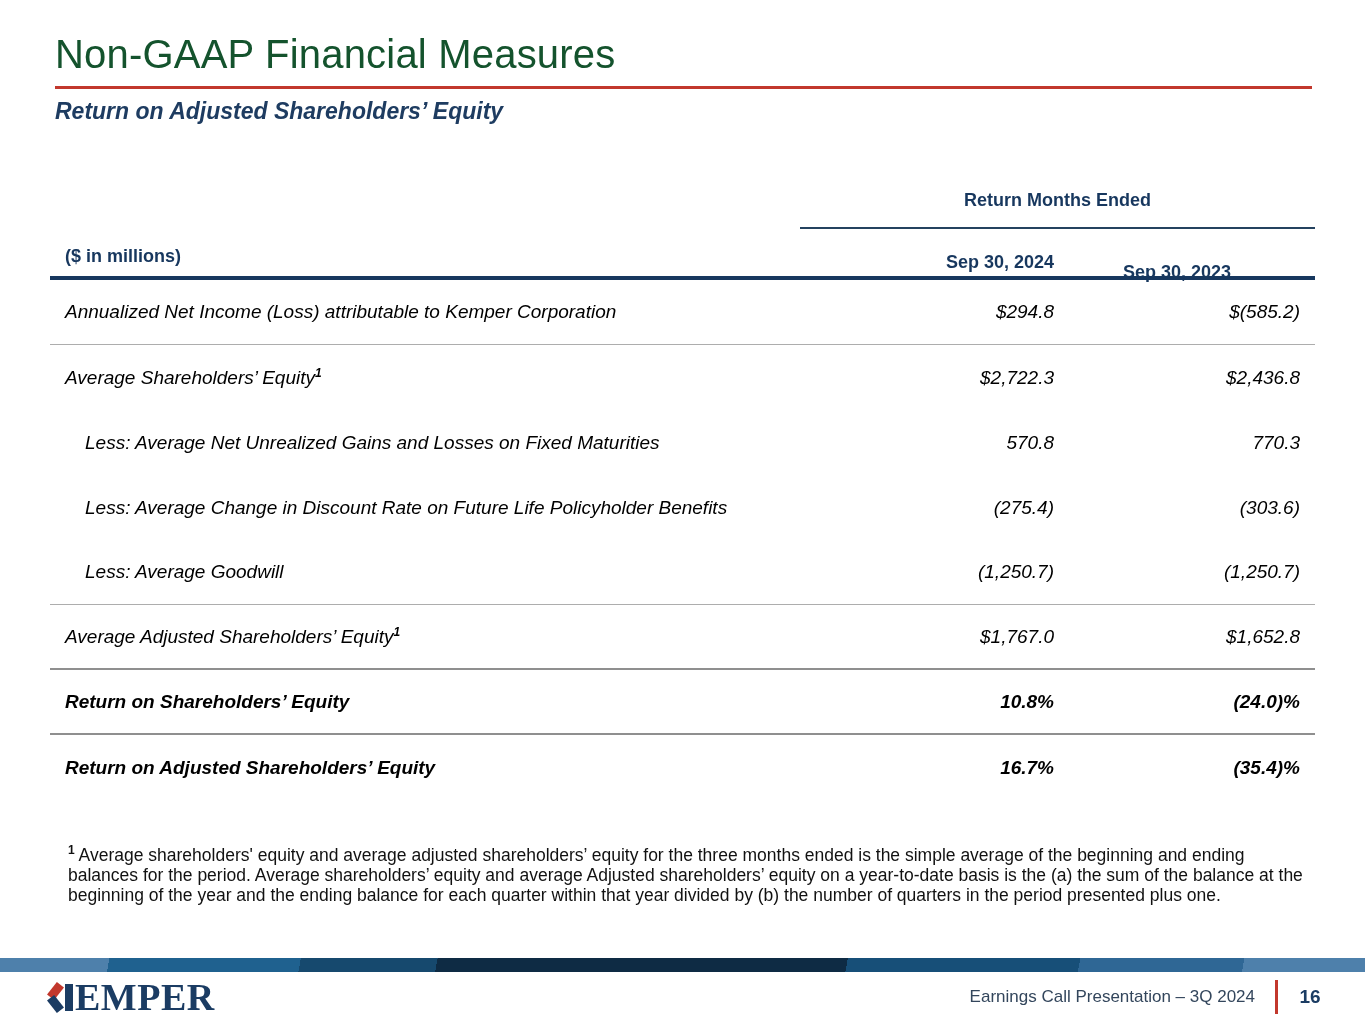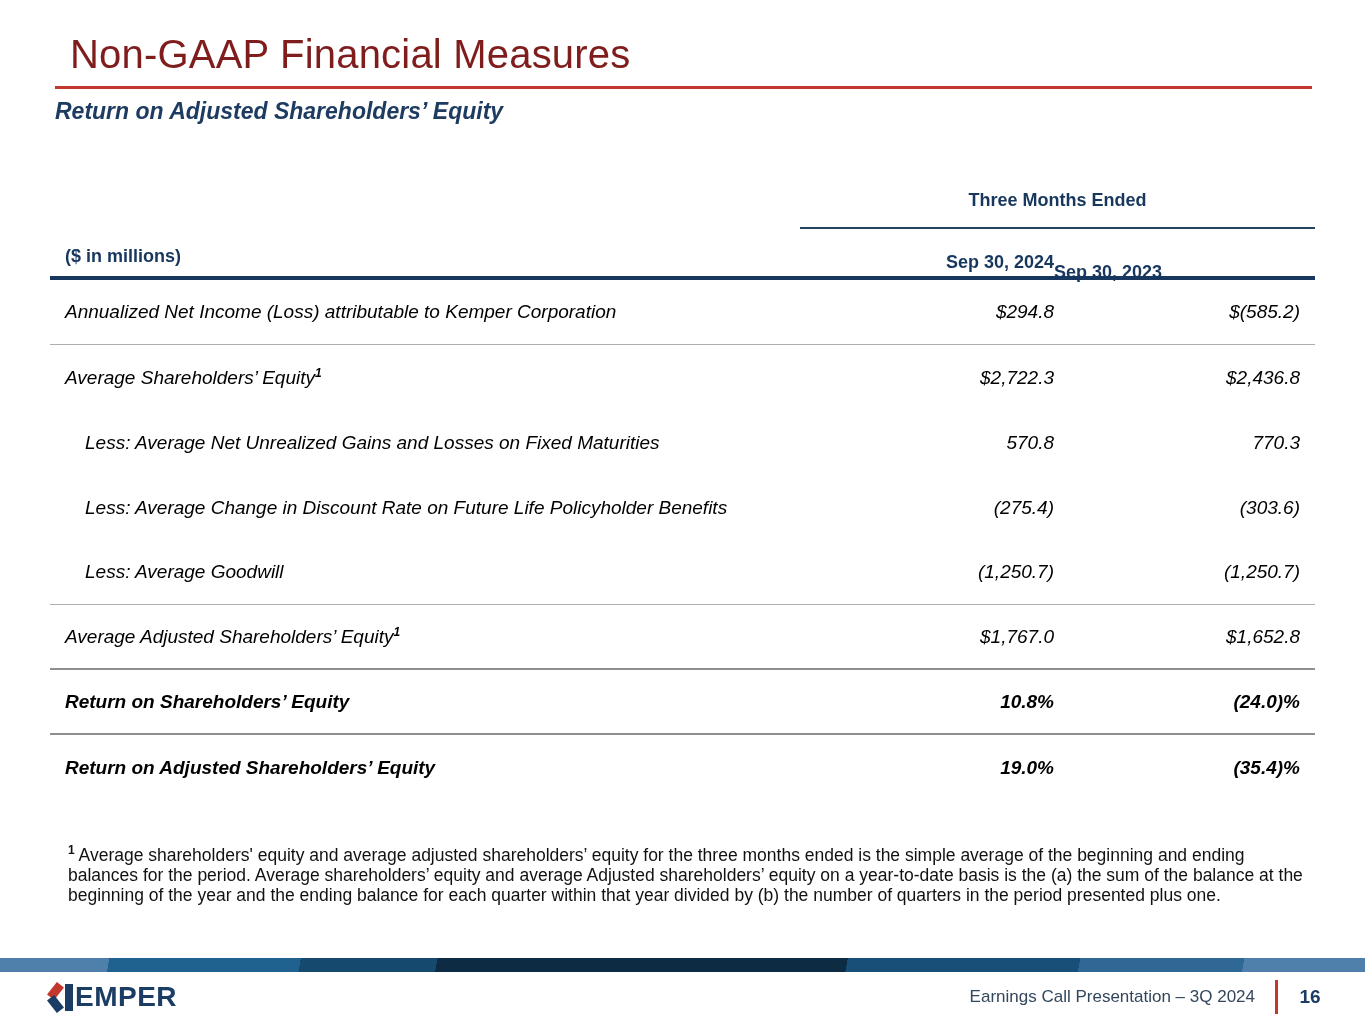--- a/index.html
+++ b/index.html
@@ -3,42 +3,42 @@
 <meta charset="utf-8">
 <style>
   * { margin:0; padding:0; box-sizing:border-box; }
   html,body { background:#e8e8e8; }
   .slide {
     position:relative; width:1365px; height:1024px; background:#ffffff;
     font-family:"Liberation Sans", sans-serif; color:#000; overflow:hidden;
     margin:0 auto;
   }
   .title {
-    position:absolute; left:70px; top:32px; font-size:40px; font-weight:400;
-    color:#7f1d1d; letter-spacing:0.2px;
+    position:absolute; left:55px; top:32px; font-size:40px; font-weight:400;
+    color:#14532d; letter-spacing:0.2px;
   }
   .red-rule {
     position:absolute; left:55px; top:86px; width:1257px; height:3px; background:#C2382D;
   }
   .subtitle {
     position:absolute; left:55px; top:98px; font-size:23px; font-style:italic;
     font-weight:600; color:#1E3C61;
   }
 
   
   .tbl { position:absolute; left:50px; top:190px; width:1265px; }
   .group-hdr {
     margin-left:750px; width:515px; text-align:center; font-size:18px; font-weight:700;
     color:#17375E; padding-bottom:16px; border-bottom:2px solid #24425F;
   }
   .cols-row { display:grid; grid-template-columns:1fr 204px 261px; height:47px; align-items:center; }
   .cols-row .c { font-weight:700; color:#17375E; font-size:18px; }
   .c-label { padding-left:15px; }
   .c-num   { text-align:right;margin-top:12px; }
-  .c-num3  { text-align:left; padding-right:15px;margin-top:33px; }
+  .c-num3  { text-align:center; padding-right:15px;margin-top:33px; }
   .thick-rule { height:4px; background:#17375E; }
 
   .trow { display:grid; grid-template-columns:1fr 204px 261px; height:65px; align-items:center; font-size:19px;font-style:italic; }
   .trow .lbl  { padding-left:15px; }
   .trow.indent .lbl { padding-left:35px; }
   .trow .num  { text-align:right; }
   .trow .num3 { text-align:right; padding-right:15px; }
   .trow.bold { font-weight:700; }
   .sep      { border-bottom:1.5px solid #ADADAD; }
   .sep-dark { border-bottom:2px solid #8F8F8F; }
@@ -61,37 +61,37 @@
   .logo-k { position:relative; width:25px; height:27px; }
   .logo-k .stem { position:absolute; right:2px; top:0; width:8px; height:27px; background:#1B3C63; }
   .logo-k .arm-top {
     position:absolute; left:1px; top:-1px; width:9px; height:16px; background:#C2382D;
     transform:rotate(38deg); transform-origin:center;
   }
   .logo-k .arm-bot {
     position:absolute; left:1px; bottom:-1px; width:9px; height:16px; background:#1B3C63;
     transform:rotate(-38deg); transform-origin:center;
   }
-  .logo-text { font-size:28px; font-weight:800; color:#1B3C63; letter-spacing:0.5px; }
+  .logo-text { font-size:38px; font-weight:800; color:#1B3C63; letter-spacing:0.5px;font-family:Liberation Serif, serif; }
   .footer-right { position:absolute; right:43px; top:0; display:flex; align-items:center; gap:20px; height:46px; }
   .footer-caption { font-size:17px; color:#33465C; }
   .red-bar { width:3px; height:34px; background:#C2382D; }
   .page-num { font-size:19px; font-weight:700; color:#1B3C63; min-width:24px; text-align:center; }
 </style>
 </head>
 <body>
 
 <div class="slide">
 
   <div class="title">Non-GAAP Financial Measures</div>
   <div class="red-rule"></div>
   <div class="subtitle">Return on Adjusted Shareholders’ Equity</div>
 
   <div class="tbl">
-    <div class="group-hdr">Three Months Ended</div>
+    <div class="group-hdr">Return Months Ended</div>
 
     <div class="cols-row">
       <div class="c c-label">($ in millions)</div>
       <div class="c c-num">Sep 30, 2024</div>
       <div class="c c-num3">Sep 30, 2023</div>
     </div>
 
     <div class="thick-rule"></div>
 
     <div class="trow sep">
@@ -131,21 +131,21 @@
     </div>
 
     <div class="trow bold sep-dark">
       <div class="lbl"><span>Return on Shareholders’ Equity</span><sup></sup></div>
       <div class="num">10.8%</div>
       <div class="num3">(24.0)%</div>
     </div>
 
     <div class="trow bold">
       <div class="lbl"><span>Return on Adjusted Shareholders’ Equity</span><sup></sup></div>
-      <div class="num">19.0%</div>
+      <div class="num">16.7%</div>
       <div class="num3">(35.4)%</div>
     </div>
   </div>
 
   <div class="footnote"><sup>1</sup><span> Average shareholders' equity and average adjusted shareholders’ equity for the three months ended is the simple average of the beginning and ending balances for the period. Average shareholders’ equity and average Adjusted shareholders’ equity on a year-to-date basis is the (a) the sum of the balance at the beginning of the year and the ending balance for each quarter within that year divided by (b) the number of quarters in the period presented plus one.</span></div>
 
   <div class="stripe"></div>
 
   <div class="footer-row">
     <div class="logo">

